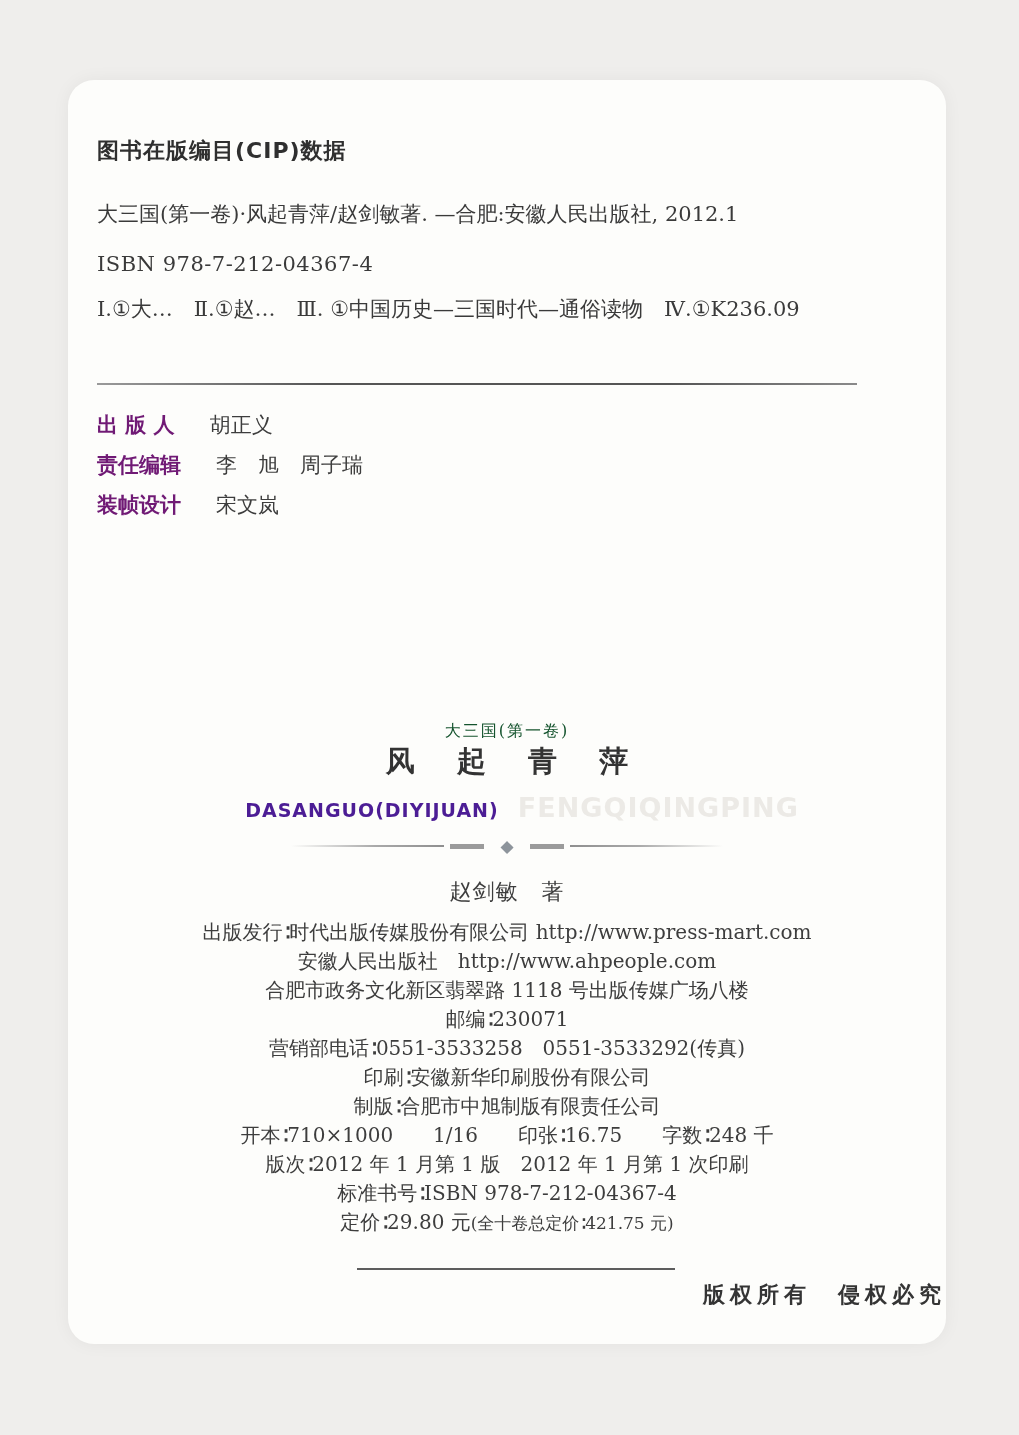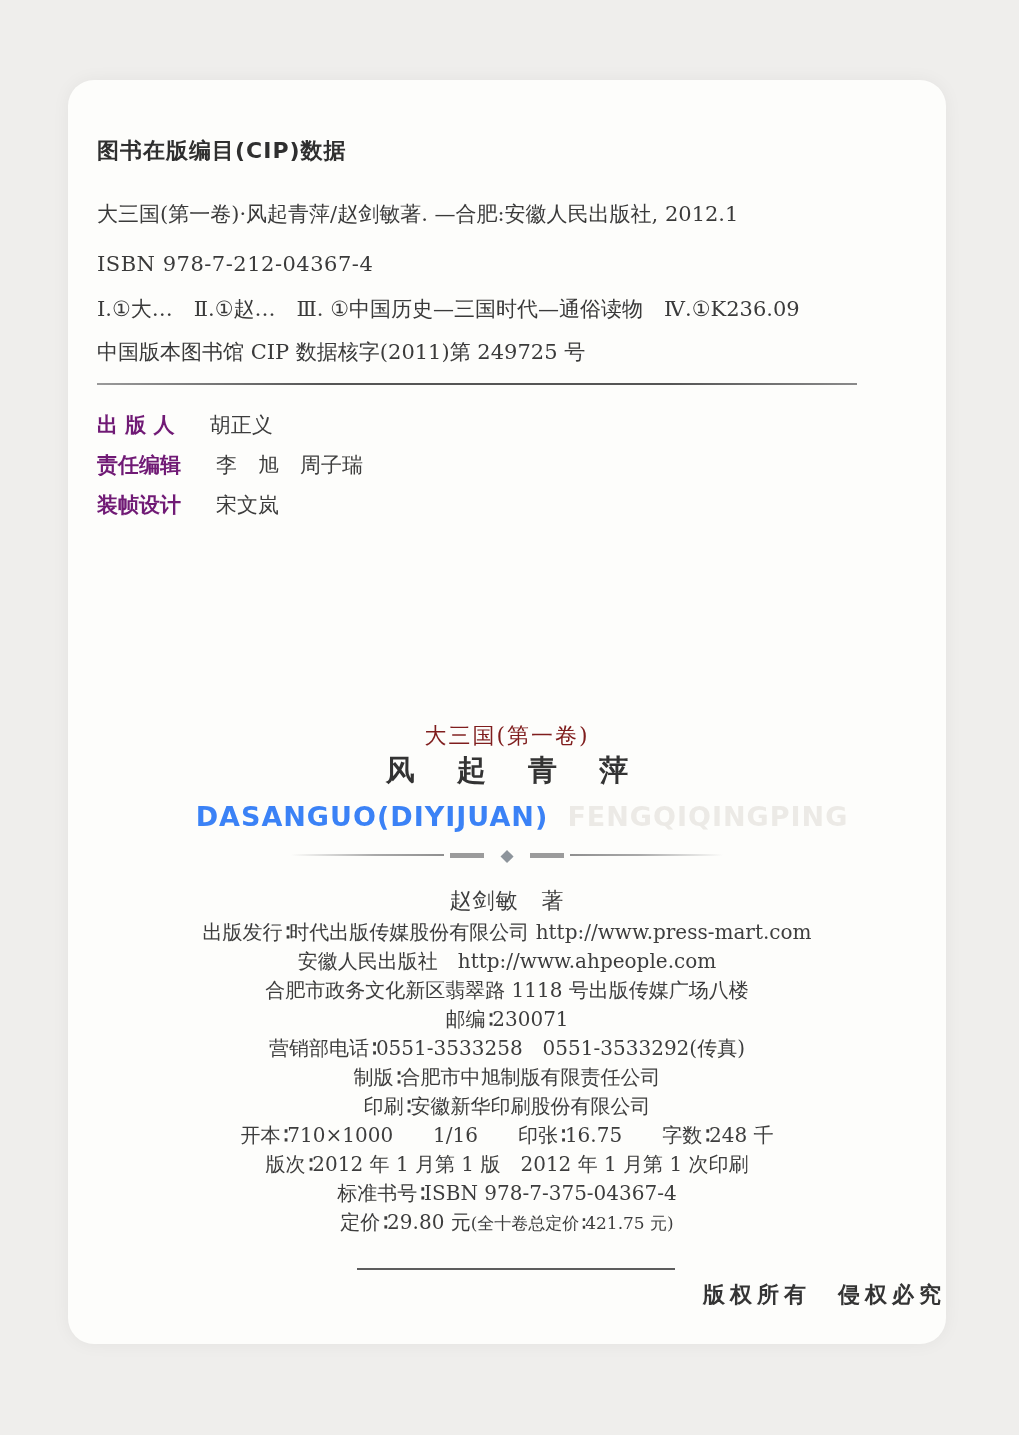--- a/index.html
+++ b/index.html
@@ -49,37 +49,37 @@
   .staff-row .staff-value {
     font-size:21px;
     margin-left:30px;
     color:#3d3d3d;
   }
   .staff-row-0 { top:331px; }
   .staff-row-1 { top:371px; }
   .staff-row-2 { top:411px; }
   
   .title-block { position:absolute; top:641px; left:0; width:100%; text-align:center; }
-  .series-title { font-size:22px; color:#7f1d1d; letter-spacing:2px; }
+  .series-title { font-size:16px; color:#14532d; letter-spacing:2px; }
   .main-title {
     margin-top:0;
     font-family:"DejaVu Sans","Liberation Sans",sans-serif;
     font-weight:bold;
     font-size:29px;
     color:#333;
     letter-spacing:16px;
     text-indent:16px;
   }
   .romanized-line { margin-top:10px; white-space:nowrap; }
   .romanized {
     font-family:"DejaVu Sans","Liberation Sans",sans-serif;
     font-weight:bold;
-    font-size:27px;
+    font-size:19px;
     letter-spacing:1px;
-    color:#3b82f6;
+    color:#4c1d95;
     margin-left:30px;
   }
   .romanized-faint {
     font-family:"DejaVu Sans","Liberation Sans",sans-serif;
     font-weight:bold;
     font-size:27px;
     letter-spacing:1px;
     color:#eceae6;
     margin-left:14px;
   }
@@ -126,21 +126,20 @@
 </style>
 </head>
 <body>
 
 <div class="paper">
 
   <div class="cip-line cip-header">图书在版编目(CIP)数据</div>
   <div class="cip-line cip-entry">大三国(第一卷)·风起青萍/赵剑敏著. —合肥:安徽人民出版社, 2012.1</div>
   <div class="cip-line cip-isbn">ISBN 978-7-212-04367-4</div>
   <div class="cip-line cip-class">Ⅰ.①大…　Ⅱ.①赵…　Ⅲ. ①中国历史—三国时代—通俗读物　Ⅳ.①K236.09</div>
-  <div class="cip-line cip-record">中国版本图书馆 CIP 数据核字(2011)第 249725 号</div>
 
   <div class="rule-1"></div>
 
   <div class="staff-row staff-row-0">
     <span class="staff-label">出 版 人</span>
     <span class="staff-value">胡正义</span>
   </div>
   <div class="staff-row staff-row-1">
     <span class="staff-label">责任编辑</span>
     <span class="staff-value">李　旭　周子瑞</span>
@@ -166,25 +165,25 @@
     </div>
     <div class="author-line">赵剑敏　著</div>
   </div>
 
   <div class="colophon">
     <div class="cl">出版发行∶时代出版传媒股份有限公司 http://www.press-mart.com</div>
     <div class="cl">安徽人民出版社　http://www.ahpeople.com</div>
     <div class="cl">合肥市政务文化新区翡翠路 1118 号出版传媒广场八楼</div>
     <div class="cl">邮编∶230071</div>
     <div class="cl">营销部电话∶0551-3533258　0551-3533292(传真)</div>
+    <div class="cl">印刷∶安徽新华印刷股份有限公司</div>
     <div class="cl">制版∶合肥市中旭制版有限责任公司</div>
-    <div class="cl">印刷∶安徽新华印刷股份有限公司</div>
     <div class="cl">开本∶710×1000　　1/16　　印张∶16.75　　字数∶248 千</div>
     <div class="cl">版次∶2012 年 1 月第 1 版　2012 年 1 月第 1 次印刷</div>
-    <div class="cl">标准书号∶ISBN 978-7-375-04367-4</div>
+    <div class="cl">标准书号∶ISBN 978-7-212-04367-4</div>
     <div class="cl">
       <span>定价∶29.80 元</span><span class="price-paren">(全十卷总定价∶421.75 元)</span>
     </div>
   </div>
 
   <div class="rule-2"></div>
 
   <div class="footer-notice">版权所有　侵权必究</div>
 
 </div>

